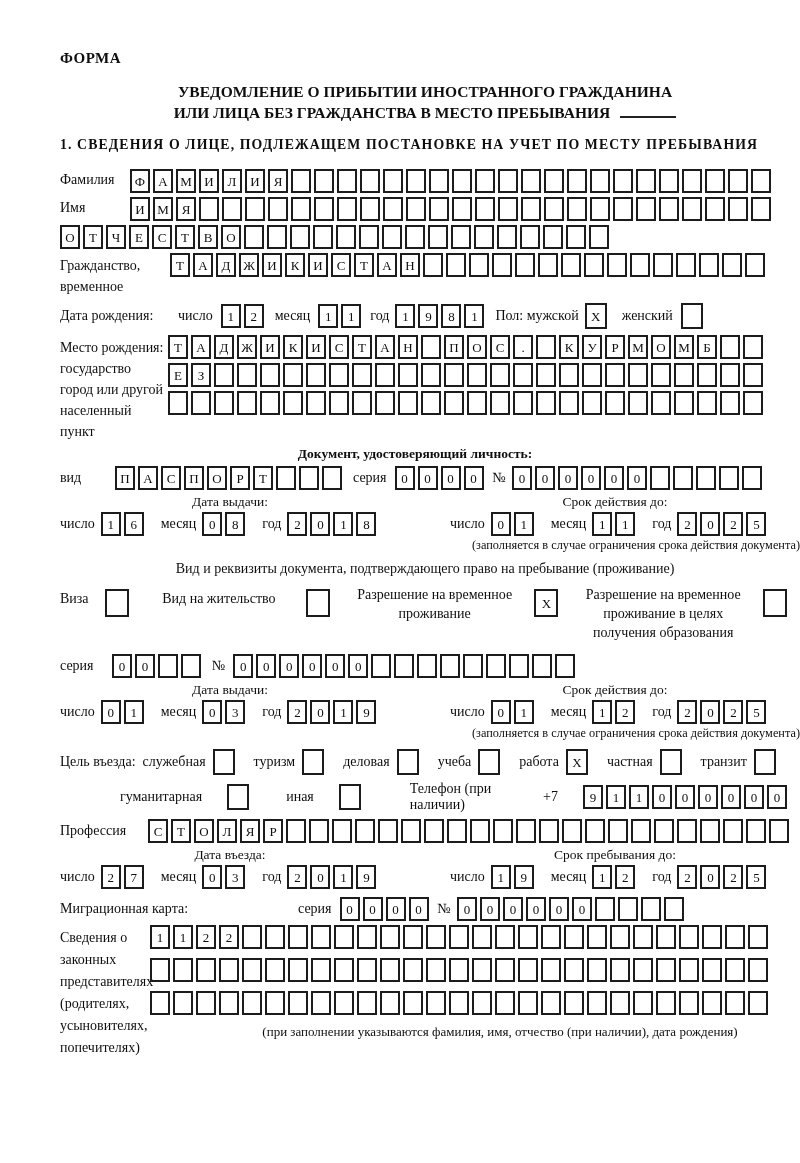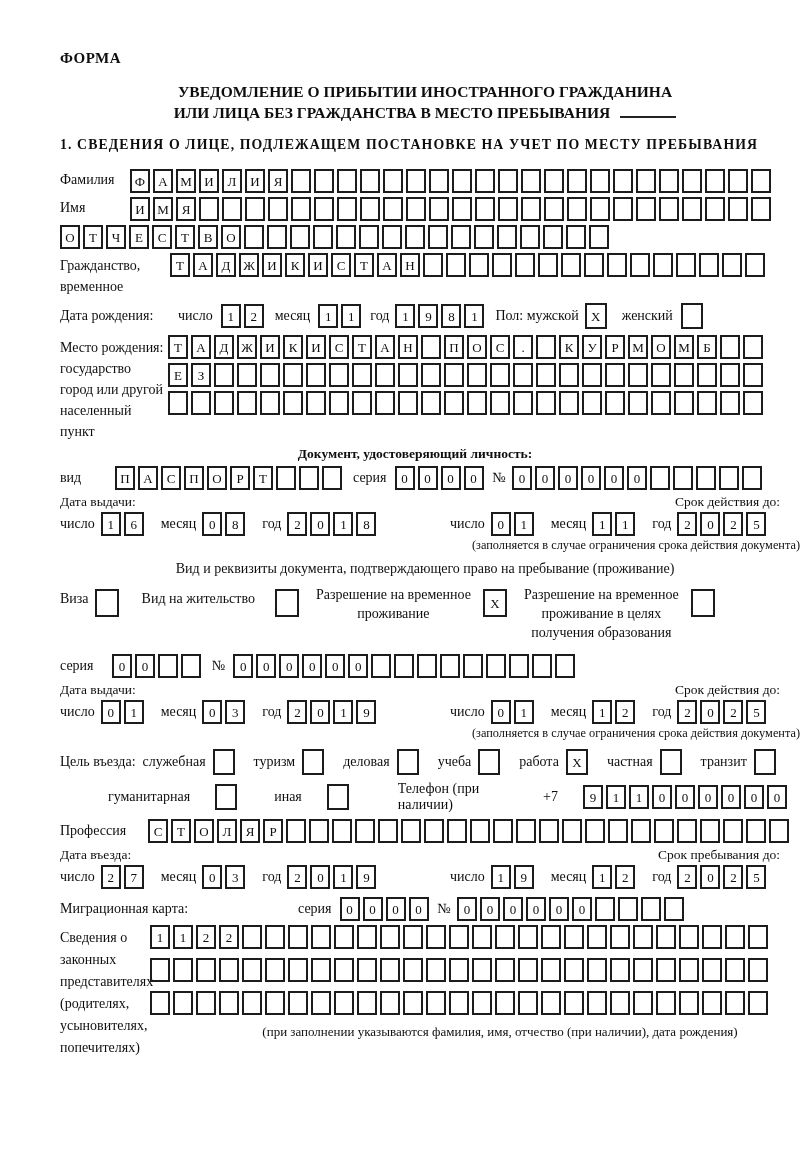--- a/index.html
+++ b/index.html
@@ -39,32 +39,32 @@
   .stack > .cells { margin-bottom:4px; }
 
   .center { text-align:center; }
   .bold { font-weight:bold; }
   .docheading { width:710px; margin:2px 0 4px 0; font-size:13.5px; }
 
   .inlbl { flex:none; padding-top:3px; }
 
   
   .dhead { display:flex; font-size:13.5px; margin:4px 0 2px 0; }
-  .dh1 { width:340px; }
-  .dh2 { width:330px; text-align:right; margin-left:50px; }
+  .dh1 { width:340px; text-align:center; }
+  .dh2 { width:330px; text-align:center; margin-left:50px; }
   .daterow { display:flex; align-items:center; margin-bottom:2px; }
   .dgroup { display:flex; align-items:center; }
   .dg-left { width:390px; }
   .dgroup .dlbl { margin-right:6px; }
   .dgroup .gap { margin-left:14px; }
   .note { width:740px; text-align:right; font-size:12.3px; margin:1px 12px 8px 0; }
 
   .intro { margin:4px 0 2px 0;text-align:center; }
 
-  .optrow { display:flex; align-items:flex-start; margin:8px 0 12px 0; }
+  .optrow { display:flex; align-items:flex-start; margin:8px 0 12px 0;justify-content:space-between; }
   .optlbl { padding-top:6px; }
   .optmulti { text-align:center; line-height:19px; } .ml20 { margin-left:20px; } .ml14 { margin-left:14px; } .ml12 { margin-left:12px; }
   .ml8 { margin-left:8px; } .ml6 { margin-left:6px; } .mr8 { margin-right:8px; } .mr6 { margin-right:6px; }
   .pt4 { padding-top:4px; }
 
   .prow { display:flex; align-items:center; margin-bottom:6px; }
   .prow .t { margin-right:7px; }
   .prow .sp { margin-left:16px; margin-right:7px; }
 
   .repr { display:flex; align-items:flex-start; margin-top:4px; }
@@ -553,21 +553,21 @@
       </span>
     <span class="sp">частная</span>
     <span class="cells cb">
         <span class="cell"></span>
       </span>
     <span class="sp">транзит</span>
     <span class="cells cb">
         <span class="cell"></span>
       </span>
   </div>
-  <div class="prow" style="margin-left:48px;gap:18px;">
+  <div class="prow" style="margin-left:60px;gap:18px;">
     <span class="t">гуманитарная</span>
     <span class="cells cb">
         <span class="cell"></span>
       </span>
     <span class="sp">иная</span>
     <span class="cells cb">
         <span class="cell"></span>
       </span>
     <span class="sp" style="margin-left:28px;">Телефон (при наличии)</span>
     <span class="sp" style="margin-left:24px;">+7</span>

